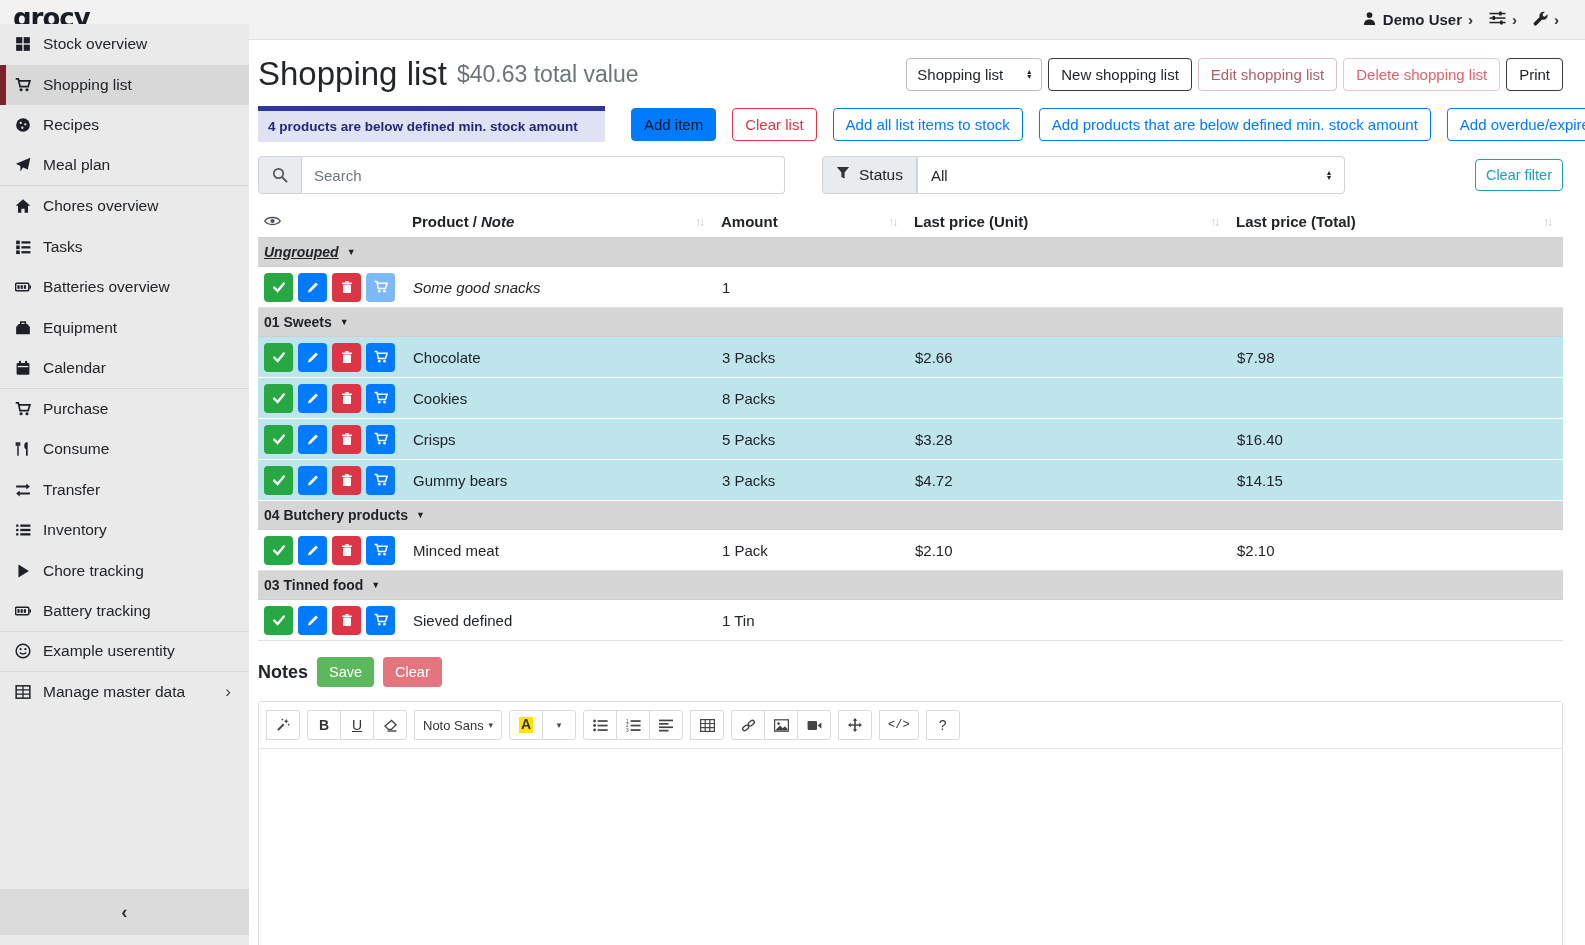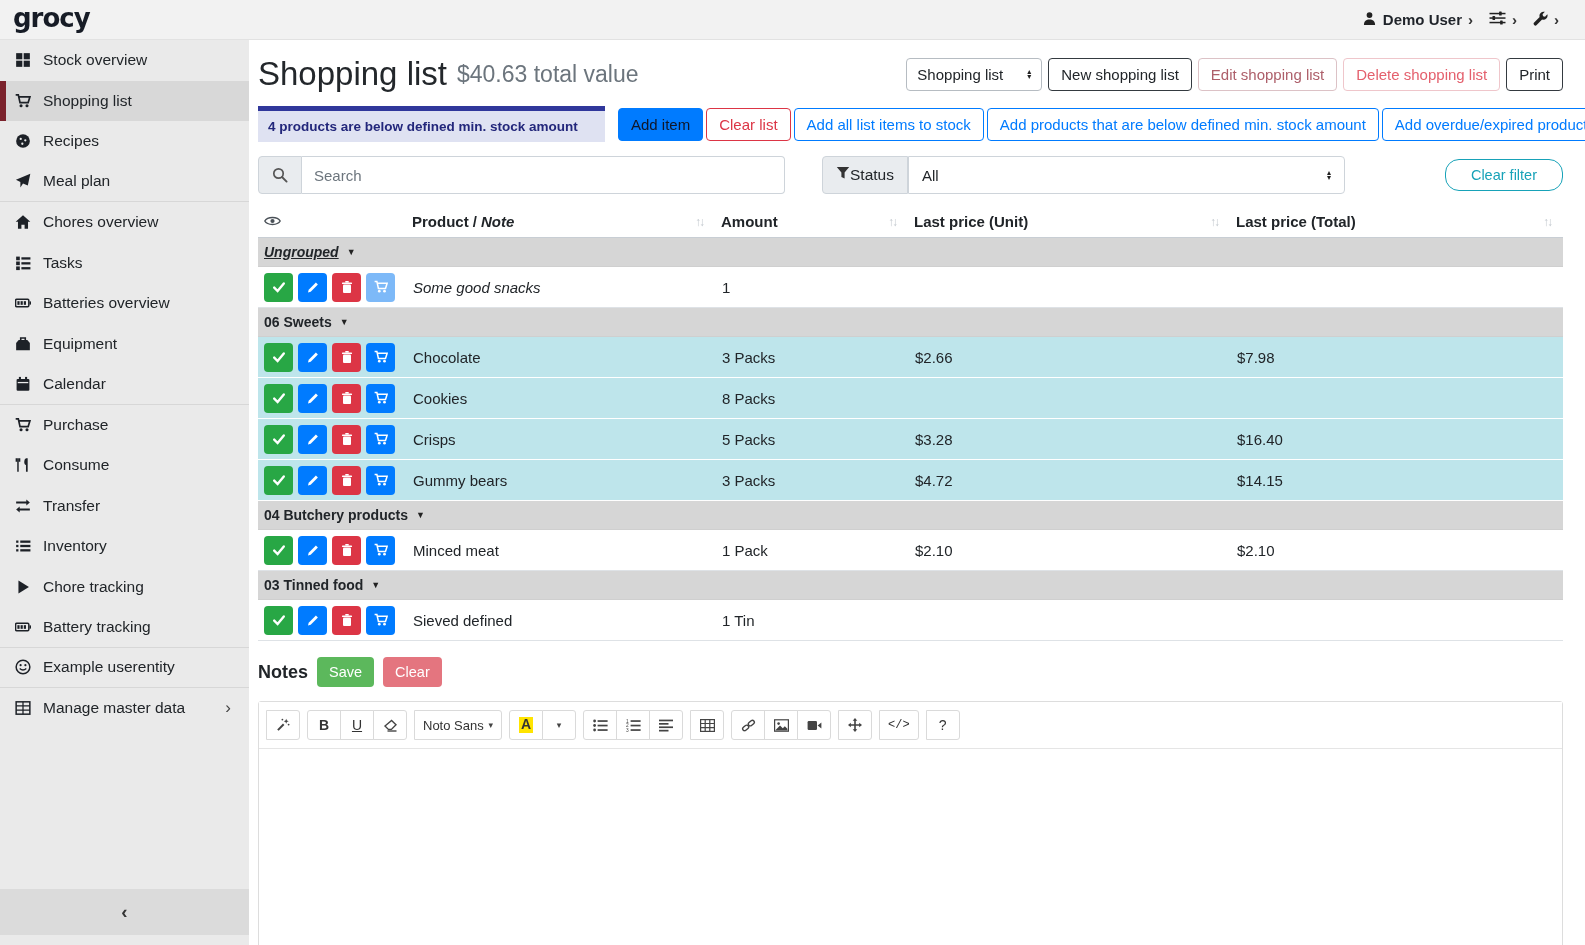--- a/index.html
+++ b/index.html
@@ -9,21 +9,21 @@
     font-family:"Liberation Sans",sans-serif;font-size:15px;color:#212529;
   }
   button{font-family:inherit;}
   
   .topbar{height:40px;background:#f2f2f2;border-bottom:1px solid #e2e2e2;display:flex;align-items:center;}
   .logo{font-family:"DejaVu Sans",sans-serif;font-weight:800;font-size:26px;letter-spacing:-1px;color:#171c26;padding:0 0 3px 13px;}
   .top-right{margin-left:auto;display:flex;align-items:center;padding-right:26px;}
   .top-group{display:flex;align-items:center;gap:6px;margin-left:16px;font-weight:700;font-size:15px;color:#1f2329;cursor:pointer;}
   .chev{color:#333;font-size:15px;font-weight:700;}
   
-  .sidebar{position:fixed;top:40px;left:0;bottom:0;width:249px;background:#eaeaea;}
+  .sidebar{position:fixed;top:24px;left:0;bottom:0;width:249px;background:#eaeaea;}
   .side-item{height:40.5px;display:flex;align-items:center;padding-left:13px;gap:10px;font-size:15.5px;cursor:pointer;}
   .side-item.divider{border-bottom:1px solid #d7d7d7;}
   .side-item.active{background:#d8d8d8;box-shadow:inset 6px 0 0 var(--stripe,#7b222c);}
   .s-icon{width:20px;display:flex;justify-content:center;color:#1d2127;flex:none;}
   .s-chev{margin-left:auto;padding-right:18px;color:#444;font-size:17px;}
   .collapse-bar{position:absolute;bottom:10px;left:0;right:0;height:46px;background:#dbdbdb;display:flex;align-items:center;justify-content:center;font-size:19px;font-weight:700;color:#333;cursor:pointer;}
   
   .main{margin-left:249px;padding:15px 22px 0 9px;}
   .head-row{display:flex;align-items:center;}
   .page-title{font-size:33px;font-weight:500;color:#23272b;}
@@ -31,36 +31,36 @@
   .head-controls{margin-left:auto;display:flex;gap:6px;align-items:center;}
   .btn{height:33px;display:inline-flex;align-items:center;justify-content:center;padding:0 12px;border-radius:4px;
        font-size:15px;background:#fff;border:1px solid #ccc;cursor:pointer;white-space:nowrap;color:#212529;}
   .btn-dark-outline{border-color:#343a40;}
   .btn-edit{border-color:#dcc2c6;color:#ad5f6a;}
   .btn-delete{border-color:#efc6cb;color:#e4606d;}
   .select{height:33px;border:1px solid #b6bcc2;border-radius:4px;background:#fff;display:inline-flex;align-items:center;padding:0 10px;gap:24px;cursor:pointer;}
   .sel-arrows{display:flex;flex-direction:column;font-size:8px;line-height:5.5px;color:#222;}
   .sel-arrows span{display:block;}
   
-  .row2{display:flex;align-items:center;margin-top:13px;gap:3px;}
+  .row2{display:flex;align-items:center;margin-top:13px;gap:16px;}
   .alert-box{width:347px;height:36px;flex:none;border-top:5px solid var(--alert-bar,#30379b);background:var(--alert-bg,#dfe2f2);
              color:var(--alert-text,#23277b);font-weight:700;font-size:13.5px;display:flex;align-items:center;padding:0 10px;margin-right:10px;}
   .btn-primary{background:var(--blue,#007bff);border-color:var(--blue,#007bff);color:#0f172a;}
   .btn-outline-red{border-color:var(--red,#dc3545);color:var(--red,#dc3545);}
   .btn-outline-blue{border-color:var(--blue,#007bff);color:var(--blue,#007bff);}
   
   .row3{display:flex;align-items:center;margin-top:14px;}
   .input-group{display:flex;width:527px;height:38px;}
   .ig-addon{background:#e9ecef;border:1px solid #ced4da;border-radius:4px 0 0 4px;display:flex;align-items:center;justify-content:center;width:44px;color:#495057;flex:none;}
   .ig-input{flex:1;border:1px solid #ced4da;border-left:0;border-radius:0 4px 4px 0;padding:0 12px;font-size:15px;color:#495057;outline:none;min-width:0;}
   .ig-input::placeholder{color:#6c757d;}
   .status-group{display:flex;width:523px;height:38px;margin-left:37px;}
-  .status-addon{width:auto;padding:0 13px;font-size:15.5px;color:#212529;}
+  .status-addon{width:auto;padding:0 13px;gap:9px;font-size:15.5px;color:#212529;}
   .status-select{flex:1;border:1px solid #ced4da;background:#fff;border-radius:0 4px 4px 0;display:flex;align-items:center;justify-content:space-between;padding:0 13px;cursor:pointer;}
-  .clear-filter{margin-left:auto;border:1px solid var(--teal,#17a2b8);color:var(--teal,#17a2b8);height:32px;border-radius:14px;display:flex;align-items:center;padding:0 25px;font-size:14.5px;background:#fff;cursor:pointer;}
+  .clear-filter{margin-left:auto;border:1px solid var(--teal,#17a2b8);color:var(--teal,#17a2b8);height:32px;border-radius:4px;display:flex;align-items:center;padding:0 10px;font-size:14.5px;background:#fff;cursor:pointer;}
   
   .tgrid{display:grid;grid-template-columns:148px 309px 193px 322px 1fr;align-items:center;}
   .thead{margin-top:12px;height:32px;border-bottom:1px solid #c8ced4;}
   .th{font-weight:700;font-size:15px;display:flex;align-items:center;justify-content:space-between;padding:0 12px 0 6px;height:100%;}
   .col-note{margin-left:4px;font-style:italic;}
   .sort{color:#c2c8ce;font-size:12px;letter-spacing:-2px;cursor:pointer;}
   .group-row{background:#d6d6d6;height:29px;display:flex;align-items:center;padding-left:6px;font-size:14px;font-weight:700;gap:8px;border-bottom:1px solid #cfcfcf;cursor:pointer;}
   .group-row .caret{font-size:9px;color:#222;}
   .group-row.it .g-label{font-style:italic;font-weight:600;text-decoration:underline;}
   .trow{height:41px;border-bottom:1px solid #dee2e6;background:#fff;}
@@ -421,21 +421,21 @@
               <circle cx="10.5" cy="11.2" r="1.35"></circle>
             </svg>
           </button>
         </div>
         <div class="cell c-product note">Some good snacks</div>
         <div class="cell">1</div>
         <div class="cell"></div>
         <div class="cell"></div>
       </div>
       <div class="group-row">
-        <span class="g-label">06 Sweets</span>
+        <span class="g-label">01 Sweets</span>
         <span class="caret">▼</span>
       </div>
       <div class="tgrid trow hl">
         <div class="cell c-actions">
           <button class="abtn green">
             <svg width="14" height="14" viewBox="0 0 14 14" fill="currentColor">
               <path d="M2.2 7.6 5.6 11 11.8 3.4" fill="none" stroke="currentColor" stroke-width="2.4" stroke-linecap="round"></path>
             </svg>
           </button>
           <button class="abtn blue">

